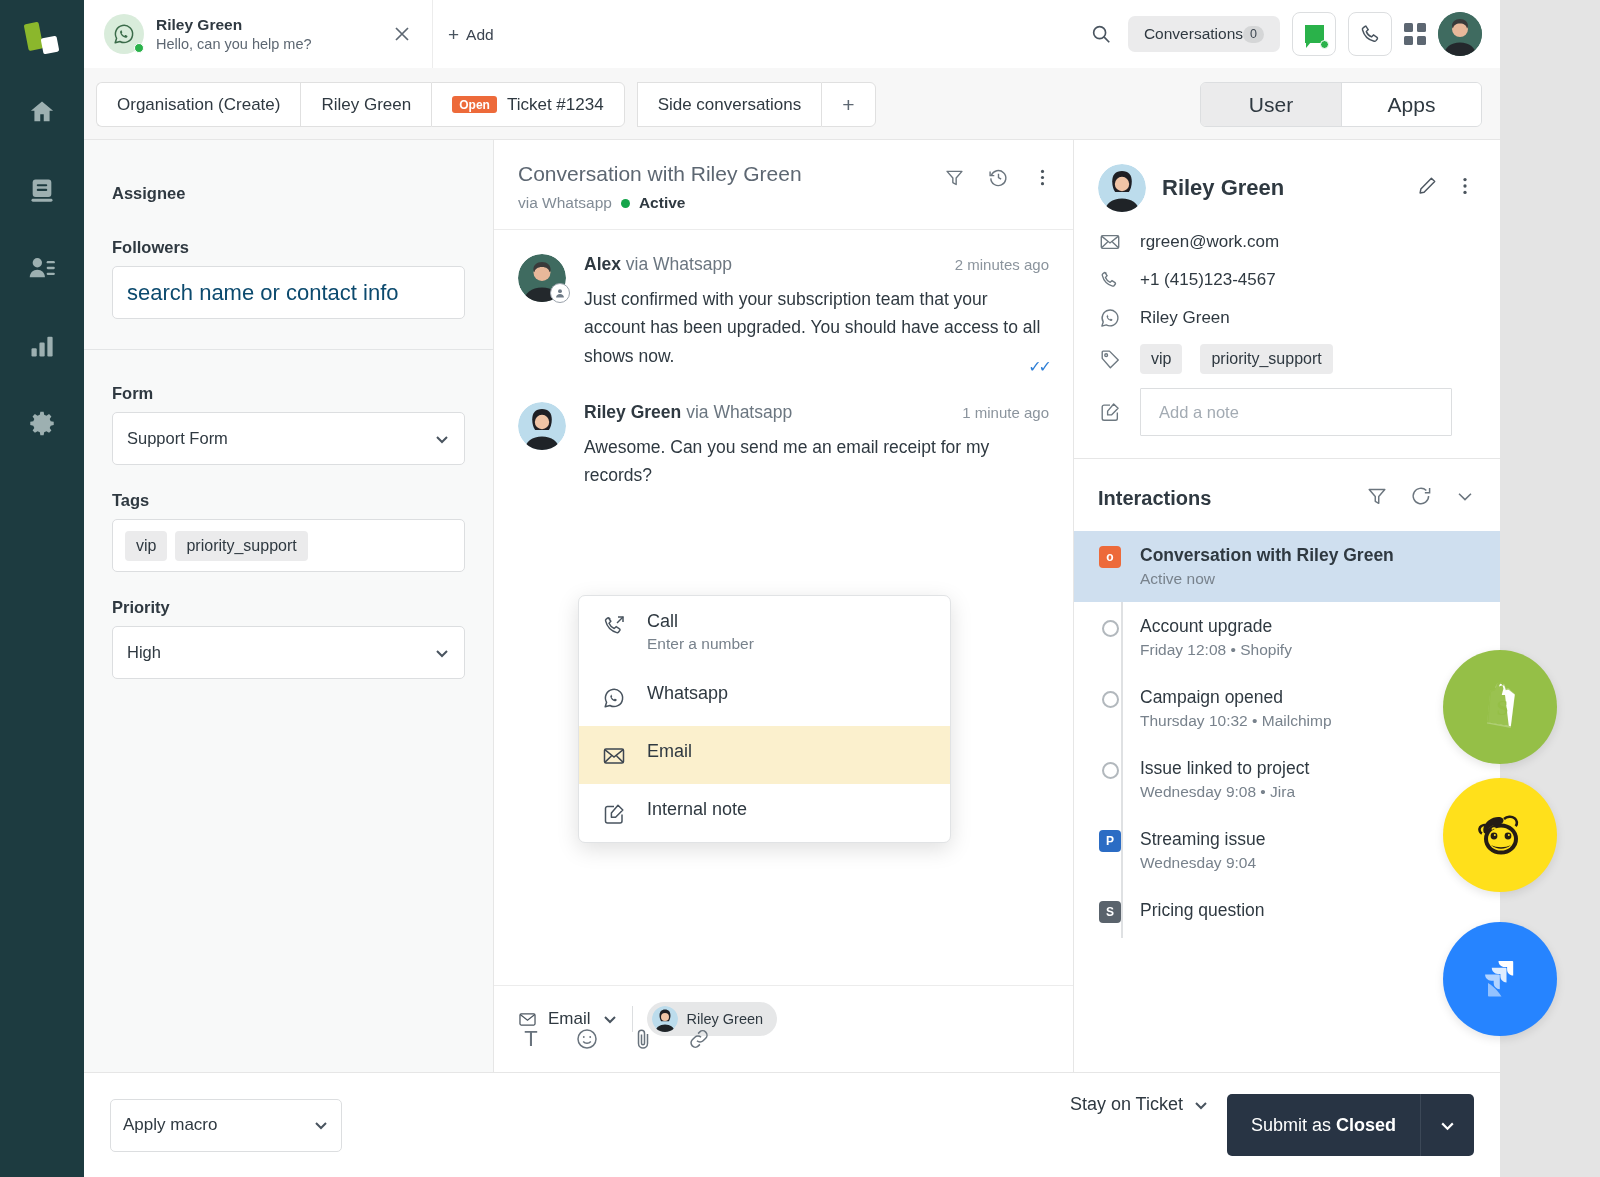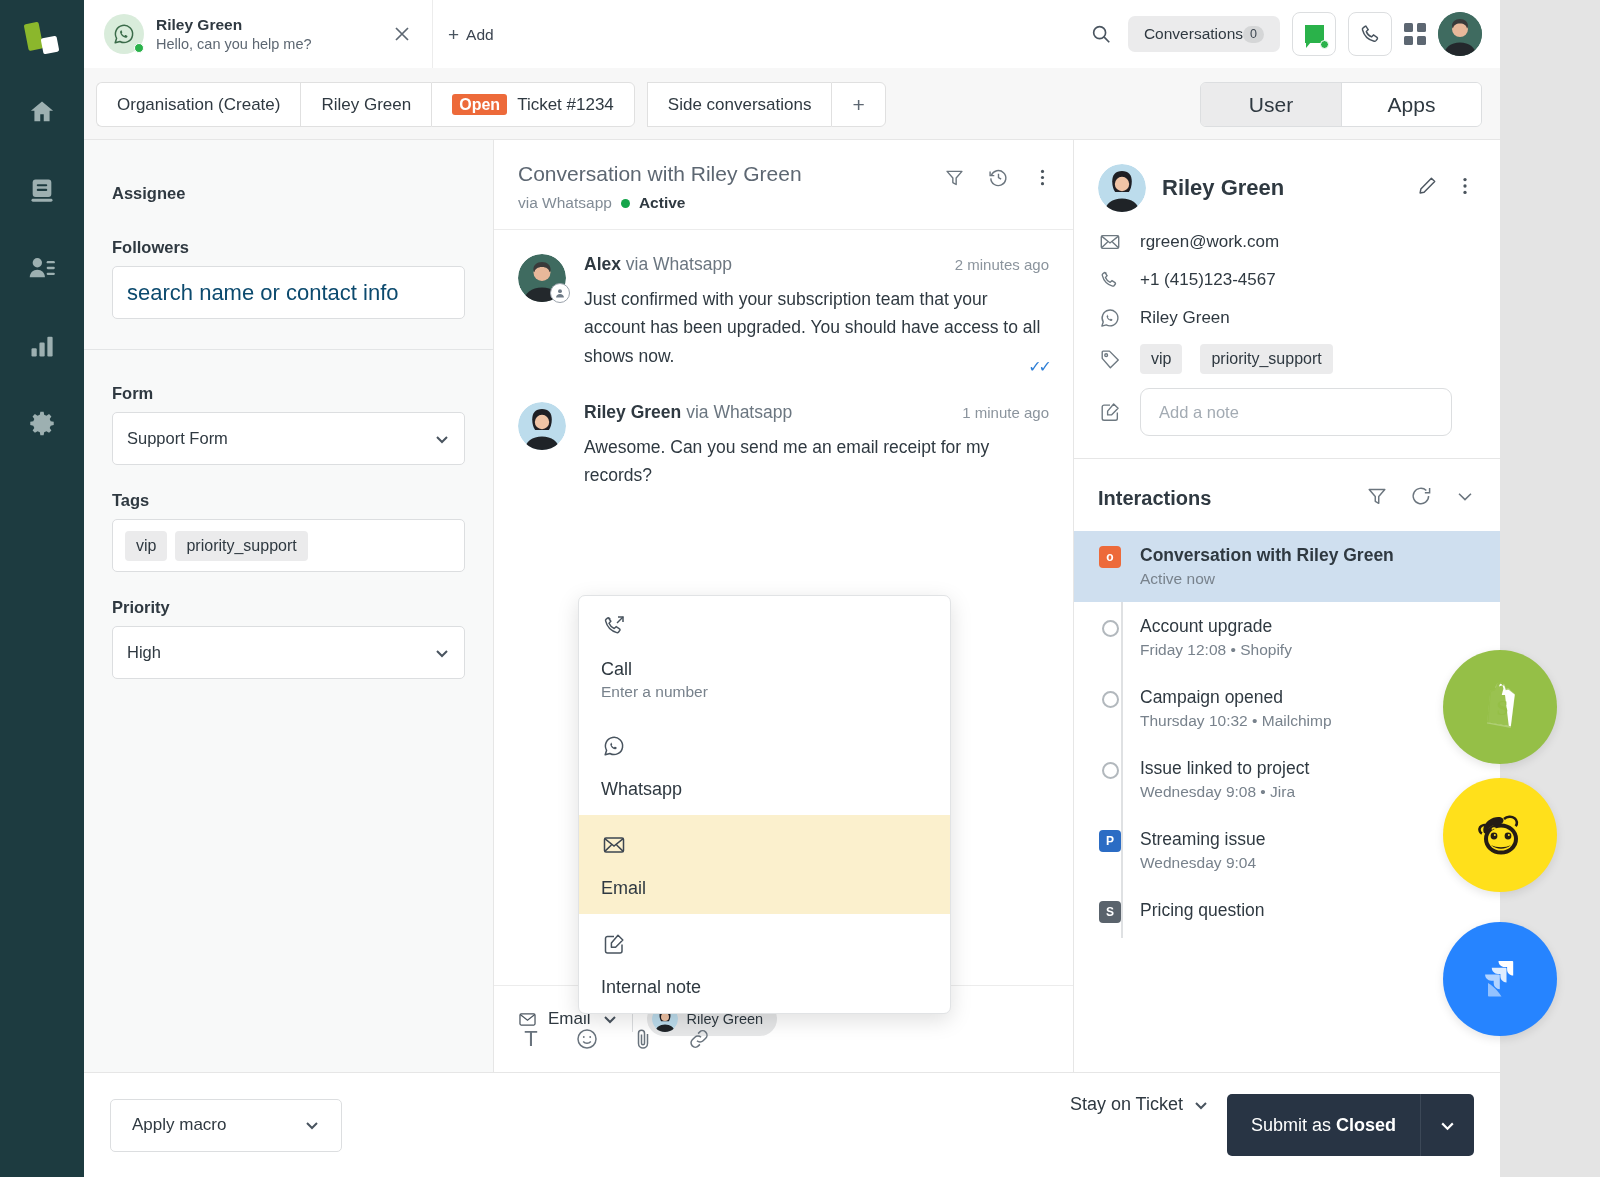--- a/index.html
+++ b/index.html
@@ -72,21 +72,21 @@
   
   .tabstrip{position:absolute;left:0;top:68px;width:1416px;height:72px;background:#f7f7f7;border-bottom:1px solid #e6e6e6;}
   .tabs{position:absolute;left:12px;top:14px;display:flex;}
   .tab{
     height:45px;background:#fff;border:1px solid #e0e0e0;border-right:none;
     display:flex;align-items:center;gap:10px;padding:0 20px;font-size:17px;color:#2f3941;cursor:pointer;white-space:nowrap;
   }
   .tab:first-child{border-radius:6px 0 0 6px;}
   .tab.last{border-right:1px solid #e0e0e0;border-radius:0 6px 6px 0;}
   .tabgap{width:12px;}
-  .badge-open{background:#ed6a3a;color:#fff;font-size:16px;font-weight:700;border-radius:3px;padding:2.5px 7px;line-height:1;}
+  .badge-open{background:#ed6a3a;color:#fff;font-size:12px;font-weight:700;border-radius:3px;padding:2.5px 7px;line-height:1;}
   .tab .pluss{font-size:21px;color:#5d6772;line-height:1;}
 
   .segwrap{position:absolute;right:18px;top:14px;display:flex;border:1px solid #dcdee0;border-radius:6px;overflow:hidden;}
   .seg{height:43px;display:flex;align-items:center;justify-content:center;width:140px;font-size:21px;color:#2f3941;cursor:pointer;background:#fff;}
   .seg.active{background:#ebebec;}
   .seg + .seg{border-left:1px solid #dcdee0;}
 
   
   .leftcol{position:absolute;left:0;top:140px;width:410px;height:1037px;background:#f8f9f9;border-right:1px solid #e6e6e6;}
   .lbl{font-size:16.5px;font-weight:700;color:#2f3941;margin:0 0 9px 28px;}
@@ -125,21 +125,21 @@
   .msg-from span{color:#6b7680;}
   .msg-time{font-size:15px;color:#8b949d;white-space:nowrap;margin-left:12px;}
   .msg-text{margin-top:10px;font-size:17.5px;line-height:1.62;color:#2f3941;}
   .ticks{position:absolute;right:0;bottom:-6px;color:#2f7fd6;font-size:16px;letter-spacing:-3px;}
 
   
   .dd{
     position:absolute;left:84px;top:455px;width:373px;background:#fff;
     border:1px solid #e1e3e5;border-radius:7px;box-shadow:0 6px 22px rgba(0,0,0,.13);z-index:40;overflow:hidden;
   }
-  .dd-item{display:flex;align-items:flex-start;gap:20px;padding:15px 22px;cursor:pointer;flex-direction:column;}
+  .dd-item{display:flex;align-items:flex-start;gap:20px;padding:15px 22px;cursor:pointer;}
   .dd-item.hl{background:#fbf0cd;}
   .dd-ic{width:26px;height:26px;flex:none;display:flex;align-items:center;justify-content:center;color:#3d4650;margin-top:2px;}
   .dd-ic svg{width:24px;height:24px;}
   .dd-txt{display:flex;flex-direction:column;gap:3px;}
   .dd-t{font-size:18px;color:#2f3941;}
   .dd-s{font-size:15.5px;color:#78828c;}
 
   
   .composer{position:absolute;left:0;bottom:105px;width:579px;top:845px;border-top:1px solid #ececec;}
   .cmp-head{display:flex;align-items:center;gap:14px;padding:16px 24px 0 24px;}
@@ -149,21 +149,21 @@
   .recip{display:flex;align-items:center;gap:9px;background:#e6e7e8;border-radius:999px;padding:4px 14px 4px 5px;font-size:14.5px;color:#2f3941;cursor:pointer;}
   .recip .ph{width:26px;height:26px;border-radius:50%;overflow:hidden;display:block;}
   .cmp-tools{position:absolute;left:24px;bottom:20px;display:flex;align-items:center;gap:30px;color:#69737d;}
   .cmp-tools .t{cursor:pointer;display:flex;align-items:center;justify-content:center;width:26px;height:26px;}
   .cmp-tools svg{width:24px;height:24px;}
 
   
   .footer{position:absolute;left:0;bottom:0;width:1416px;height:105px;background:#fff;border-top:1px solid #e6e6e6;display:flex;align-items:center;}
   .macro{
     margin-left:26px;width:232px;height:53px;border:1px solid #dcdee0;border-radius:5px;background:#fff;
-    display:flex;align-items:center;justify-content:space-between;padding:0 21px;font-size:17px;color:#2f3941;cursor:pointer;
+    display:flex;align-items:center;justify-content:space-between;padding:0 12px;font-size:17px;color:#2f3941;cursor:pointer;
   }
   .foot-right{margin-left:auto;display:flex;align-items:flex-start;gap:18px;padding-right:26px;}
   .stay{display:flex;align-items:center;gap:10px;font-size:18px;color:#2f3941;cursor:pointer;}
   .submit{
     height:62px;background:#283444;color:#fff;border-radius:5px;display:flex;align-items:center;cursor:pointer;
   }
   .submit .lab{padding:0 24px;font-size:18px;}
   .submit .lab b{font-weight:700;}
   .submit .sep{width:1px;height:62px;background:#3c4857;}
   .submit .arr{padding:0 18px;display:flex;align-items:center;}
@@ -175,21 +175,21 @@
   .rc-name-row{display:flex;align-items:center;gap:16px;position:relative;}
   .rc-av{width:48px;height:48px;border-radius:50%;overflow:hidden;flex:none;}
   .rc-name{font-size:22px;font-weight:700;color:#2f3941;}
   .rc-acts{margin-left:auto;display:flex;align-items:center;gap:16px;color:#49545f;}
   .rc-acts svg{width:22px;height:22px;}
   .rc-rows{margin-top:18px;display:flex;flex-direction:column;gap:14px;padding-bottom:22px;}
   .rc-row{display:flex;align-items:center;gap:18px;}
   .rc-ic{width:24px;height:24px;flex:none;display:flex;align-items:center;justify-content:center;color:#6d7880;}
   .rc-ic svg{width:22px;height:22px;}
   .rc-val{font-size:17px;color:#2f3941;}
-  .rc-note{flex:1;height:48px;border:1px solid #dcdee0;border-radius:9px;display:flex;align-items:center;padding:0 18px;font-size:16.5px;color:#a3abb3;cursor:text;}
+  .rc-note{flex:1;height:48px;border:1px solid #dcdee0;border-radius:1px;display:flex;align-items:center;padding:0 18px;font-size:16.5px;color:#a3abb3;cursor:text;}
   .rc-sep{height:1px;background:#e6e6e6;}
 
   .inter-head{display:flex;align-items:center;padding:26px 24px 20px 24px;}
   .inter-title{font-size:20px;font-weight:700;color:#2f3941;}
   .inter-acts{margin-left:auto;display:flex;align-items:center;gap:22px;color:#5d6772;}
   .inter-acts svg{width:22px;height:22px;}
 
   .tl{position:relative;}
   .tl-line{position:absolute;left:47px;top:0;bottom:0;width:2px;background:#dfe1e3;}
   .tl-item{position:relative;display:flex;gap:18px;padding:14px 24px 14px 24px;}

